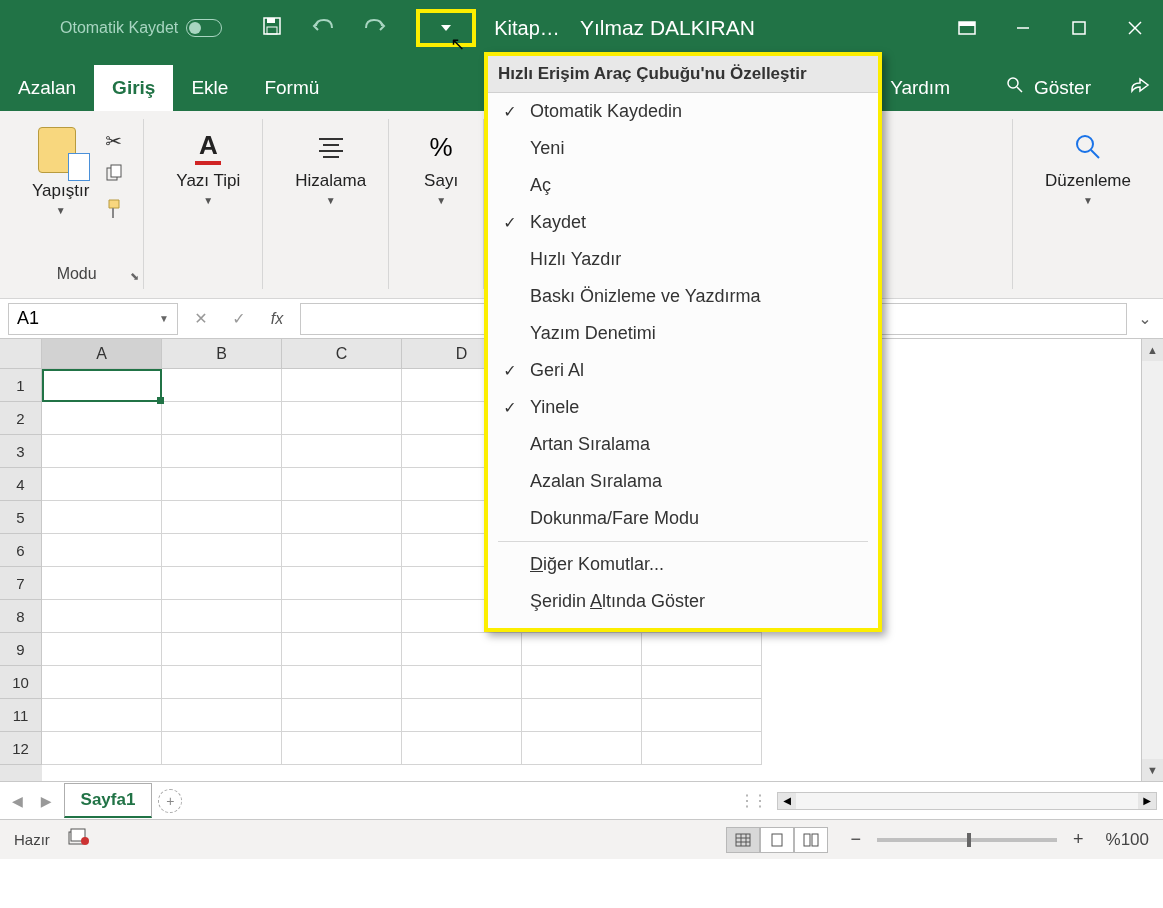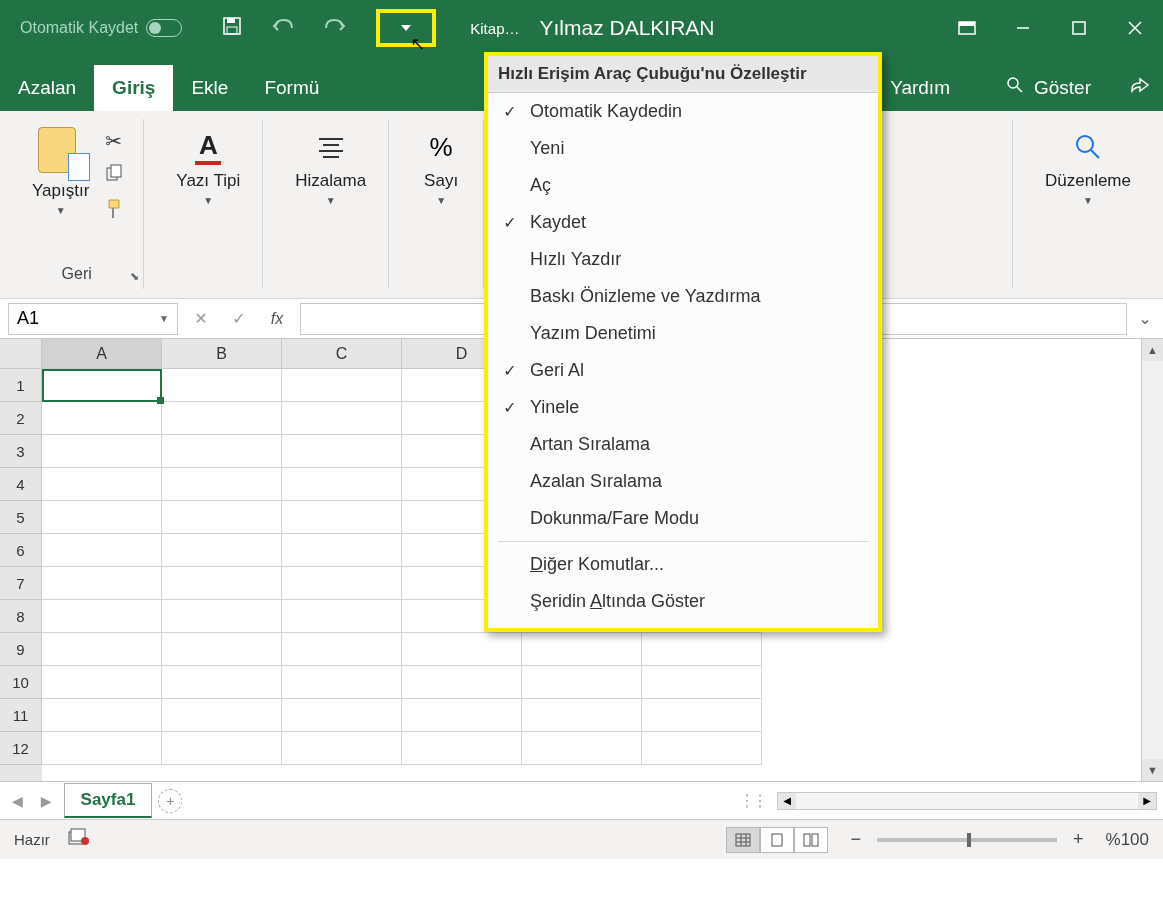--- a/index.html
+++ b/index.html
@@ -1,28 +1,28 @@
 <!DOCTYPE html>
 <html><head>
 <meta charset="utf-8">
 <style>
 * { box-sizing: border-box; margin: 0; padding: 0; font-family: "Segoe UI", Tahoma, sans-serif; }
 body { width: 1163px; height: 908px; background: #fff; overflow: hidden; position: relative; }
 
 
 .titlebar { height: 56px; background: #217346; display: flex; align-items: center; color: #fff; position: relative; }
-.autosave { display: flex; align-items: center; gap: 8px; padding-left: 20px; color: #a8d5c1; font-size: 16px; }
+.autosave { display: flex; align-items: center; gap: 8px; padding-left: 20px; color: #a8d5c1; font-size: 16px; margin-left: 40px; }
 .autosave .toggle { width: 36px; height: 18px; border: 1px solid #a8d5c1; border-radius: 10px; position: relative; }
 .autosave .toggle::after { content:''; position:absolute; left:2px; top:2px; width:12px; height:12px; background:#a8d5c1; border-radius:50%; }
 .qat { display: flex; align-items: center; gap: 30px; margin-left: 40px; }
 .qat-icon { color: #fff; font-size: 20px; }
 .qat-dropdown { width: 60px; height: 38px; border: 4px solid #fcee00; display:flex; align-items:center; justify-content:center; position:relative; }
 .qat-dropdown .tri { width:0; height:0; border-left:5px solid transparent; border-right:5px solid transparent; border-top:6px solid #fff; }
 .cursor { position:absolute; top:20px; left:30px; font-size:18px; color:#000; pointer-events:none; }
-.doc-title { margin-left: 34px; font-size: 15px; color:#fff; }
+.doc-title { margin-left: 18px; font-size: 20px; color:#fff; }
 .user-name { margin-left: 20px; font-size: 21px; color:#fff; }
 .win-controls { margin-left:auto; display:flex; gap:0; }
 .win-btn { width:56px; height:56px; display:flex; align-items:center; justify-content:center; color:#fff; font-size:16px; }
 
 
 .tabs-row { height: 55px; background: #217346; display:flex; align-items:flex-end; }
 .tab { padding: 12px 18px; color:#fff; font-size:19px; }
 .tab.active { background:#fff; color:#217346; font-weight:600; }
 .tabs-right { margin-left:auto; display:flex; align-items:center; gap:20px; padding-right:12px; }
 .share-icon { color:#fff; font-size:22px; }
@@ -205,21 +205,21 @@
             </svg>
         </span>
         <span>
           <svg width="20" height="22">
               <path d="M4 2 L14 2 L14 10 L4 10 Z" fill="#f8d77e" stroke="#b89b3e"></path>
               <path d="M8 10 L8 20" stroke="#888" stroke-width="2"></path>
             </svg>
         </span>
       </div>
     </div>
-    <span class="group-label">Geri</span>
+    <span class="group-label">Modu</span>
     <span class="launcher">⬊</span>
   </div>
 
   <div class="ribbon-group">
     <div class="big-btn">
       <div class="icon-box" style="flex-direction:column;">
         <span style="font-size:26px;font-weight:600;color:#222;">A</span>
         <span style="width:26px;height:4px;background:#d02424;"></span>
       </div>
       <span class="lbl">Yazı Tipi</span>

